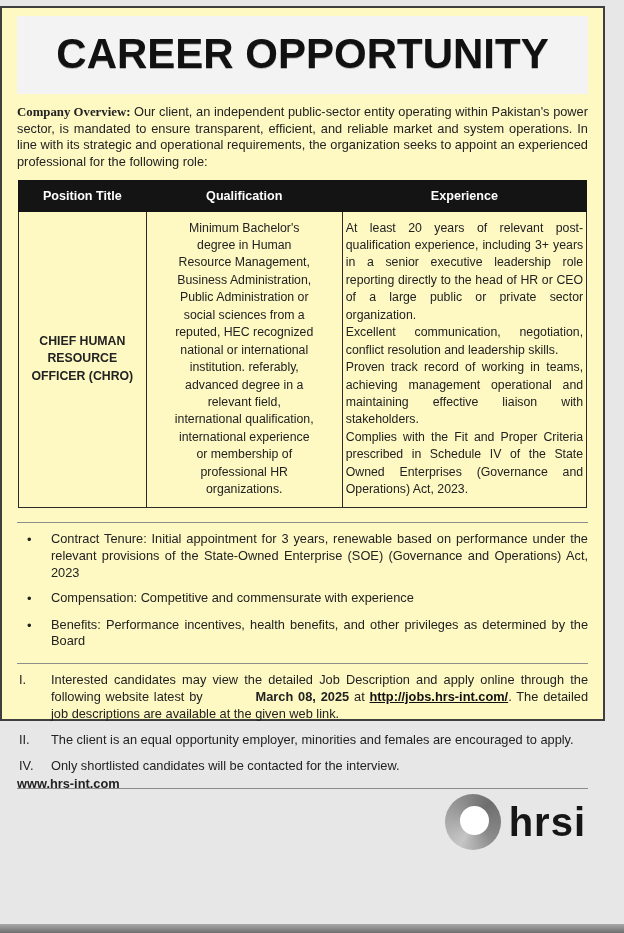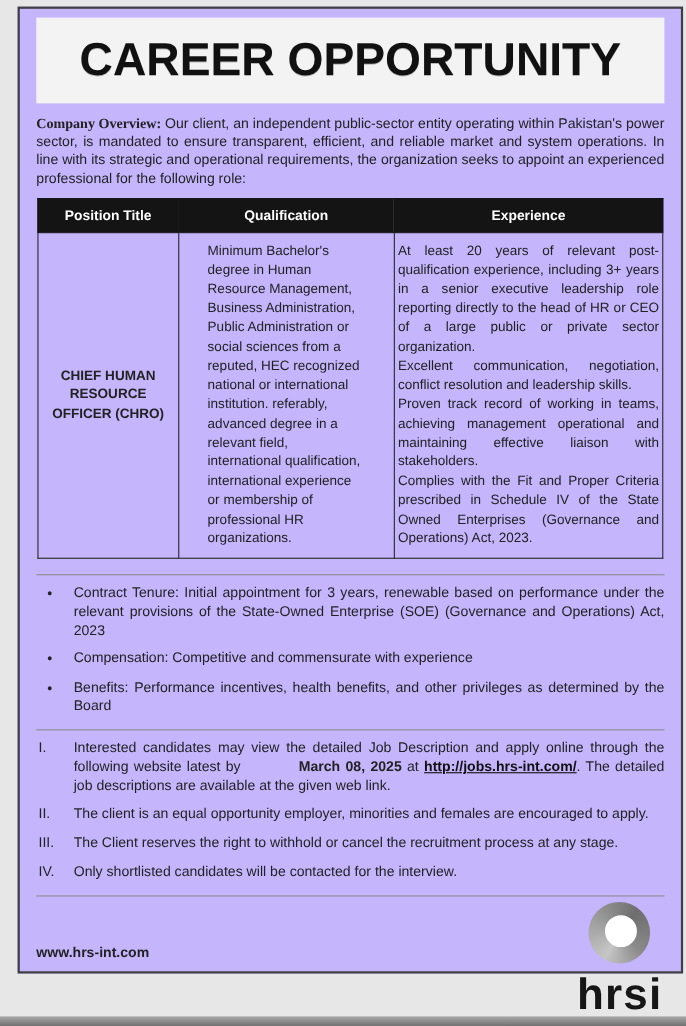--- a/index.html
+++ b/index.html
@@ -6,23 +6,23 @@
   html, body { width: 624px; height: 933px; }
   body {
     position: relative;
     background: #e7e7e7;
     font-family: "Liberation Sans", sans-serif;
     color: #222;
     overflow: hidden;
   }
   .doc {
     position: absolute;
-    left: 16px; top: 6px;
-    width: 605px; height: 879px;
-    background: #c4b5fd;
+    left: 0; top: 6px;
+    width: 605px; height: 715px;
+    background: #fef9c3;
     border: 2px solid #3f3f3f;
     padding: 6px 13px 4px 13px;
     display: flex;
     flex-direction: column;
   }
   .title-box {
     background: #f3f3f3;
     text-align: center;
     padding: 14px 0 16px 0;
     margin: 2px 2px 8px 2px;
@@ -63,20 +63,21 @@
     line-height: 1.42;
   }
   td.pos-cell {
     width: 22.5%;
     text-align: center;
     font-weight: 700;
     padding: 6px 6px;
   }
   td.qual-cell {
     width: 34.5%;
+    text-align: center;
     padding: 8px 26px;
   }
   td.exp-cell {
     width: 43%;
     text-align: justify;
     vertical-align: top;
     padding: 6px 3px;
   }
   td.exp-cell p { margin: 0; }
   .rule {
@@ -122,21 +123,20 @@
     left: 2px; bottom: 6px;
     font-size: 12.8px;
     font-weight: 700;
   }
   .logo {
     position: absolute;
     right: 4px; top: 10px;
     display: flex;
     align-items: center;
     gap: 8px;
-    flex-direction: column;
   }
   .logo-ring {
     width: 56px; height: 56px;
     border-radius: 50%;
     background: conic-gradient(from 210deg, #c6c6c6 0deg, #989898 100deg, #6e6e6e 190deg, #8a8a8a 280deg, #c6c6c6 360deg);
     position: relative;
   }
   .logo-ring::after {
     content: "";
     position: absolute;
@@ -212,24 +212,20 @@
 
   <div class="guide-row">
     <span class="numeral">I.</span>
     <span class="gtext"><span>Interested candidates may view the detailed Job Description and apply online through the following website latest by </span><span class="g-date">March 08, 2025</span><span> at </span><span class="g-link">http://jobs.hrs-int.com/</span><span>. The detailed job descriptions are available at the given web link.</span></span>
   </div>
   <div class="guide-row">
     <span class="numeral">II.</span>
     <span class="gtext">The client is an equal opportunity employer, minorities and females are encouraged to apply.</span>
   </div>
   <div class="guide-row">
-    <span class="numeral">III.</span>
-    <span class="gtext">The Client reserves the right to withhold or cancel the recruitment process at any stage.</span>
-  </div>
-  <div class="guide-row">
     <span class="numeral">IV.</span>
     <span class="gtext">Only shortlisted candidates will be contacted for the interview.</span>
   </div>
 
   <div class="footer">
     <hr class="rule">
     <div class="logo">
       <div class="logo-ring"></div>
       <div class="logo-text">hrsi</div>
     </div>

